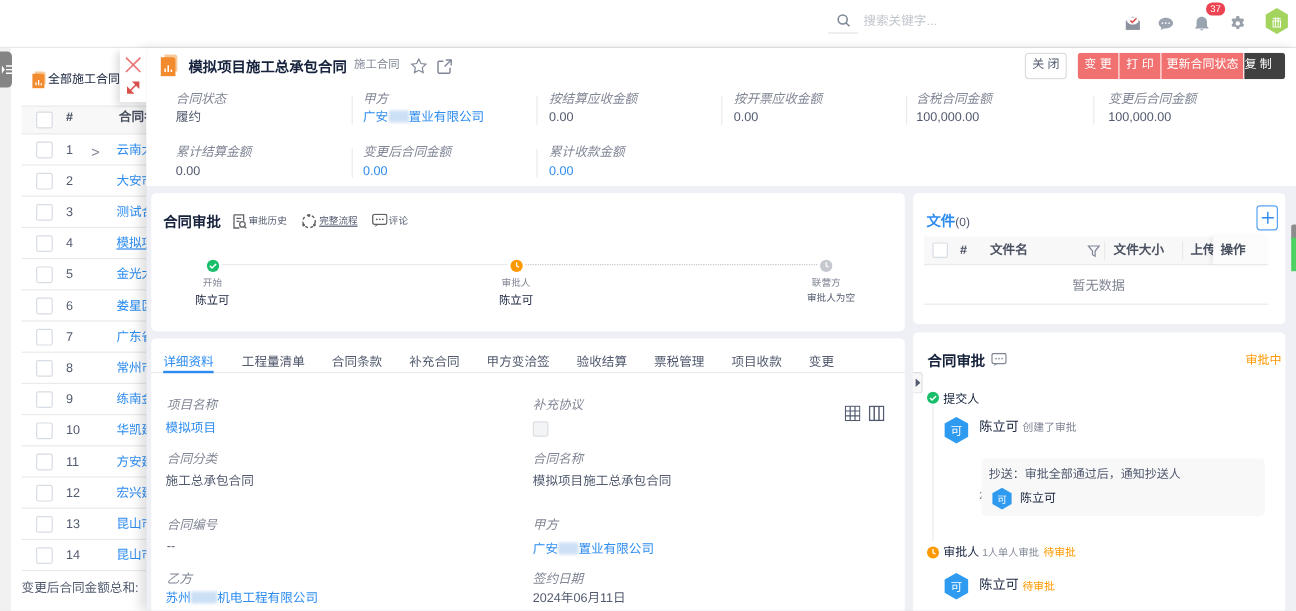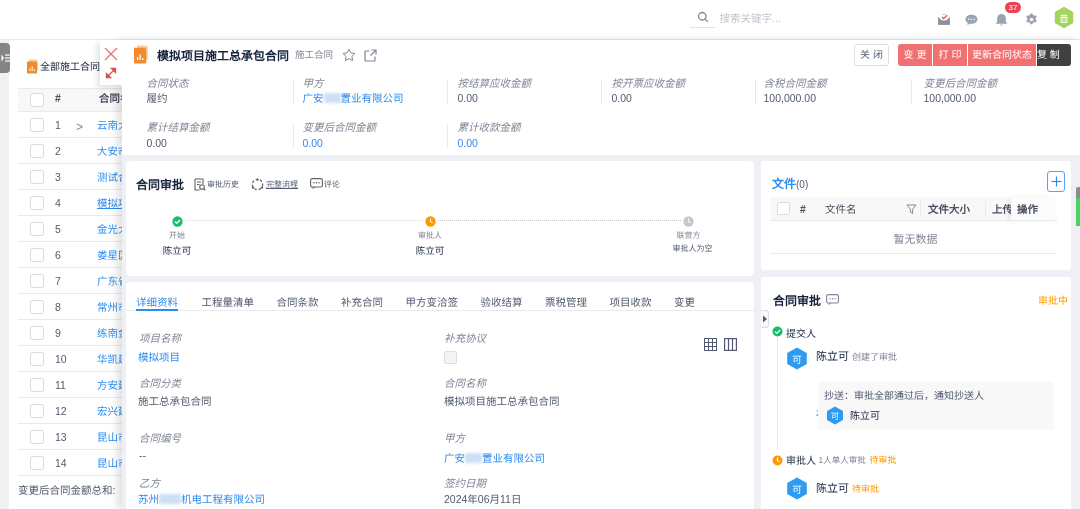--- a/index.html
+++ b/index.html
@@ -326,21 +326,21 @@
   <div class="abs" style="left:1047px;top:171px;width:18px;height:21px;border:1px solid #57a3f3;border-radius:3px;background:#fff;"></div>
   <svg class="abs" style="left:1051px;top:176px;" width="11" height="11" viewBox="0 0 11 11">
       <g stroke="#2d8cf0" stroke-width="1.2">
         <line x1="5.5" y1="0.5" x2="5.5" y2="10.5"></line>
         <line x1="0.5" y1="5.5" x2="10.5" y2="5.5"></line>
       </g>
     </svg>
   <div class="abs" style="left:770px;top:197px;width:241px;height:24px;background:#f8f8f9;border-bottom:1px solid #e8eaec;"></div>
   <div class="abs" style="left:777px;top:202px;width:13px;height:13px;border:1px solid #d7dde4;border-radius:2px;background:#fff;"></div>
   <div class="abs" style="left:800px;top:198.5px;font-size:10.5px;font-weight:bold;color:#495060;">#</div>
-  <div class="abs" style="left:825px;top:199px;font-size:10.5px;font-weight:normal;color:#495060;">文件名</div>
+  <div class="abs" style="left:825px;top:199px;font-size:10.5px;font-weight:bold;color:#495060;">文件名</div>
   <svg class="abs" style="left:906px;top:204px;" width="11" height="11" viewBox="0 0 11 11">
       <path d="M1 1 h9 l-3.4 4.2 v4.3 l-2.2 -1.2 v-3.1 Z" fill="none" stroke="#808695" stroke-width="1"></path>
     </svg>
   <div class="abs sep" style="left:920px;top:201px;height:16px;"></div>
   <div class="abs" style="left:928px;top:199px;font-size:10.5px;font-weight:bold;color:#495060;">文件大小</div>
   <div class="abs sep" style="left:985px;top:201px;height:16px;"></div>
   <div class="abs" style="left:992px;top:199px;font-size:10.5px;font-weight:bold;color:#495060;">上传人</div>
   <div class="abs" style="left:1011px;top:197px;width:46px;height:24px;background:#fcfcfd;border-bottom:1px solid #e8eaec;box-shadow:-3px 0 4px rgba(0,0,0,0.06);"></div>
   <div class="abs" style="left:1017px;top:199px;font-size:10.5px;font-weight:bold;color:#495060;">操作</div>
   <div class="abs" style="left:772px;top:227.8px;width:287px;text-align:center;font-size:11px;color:#808695;">暂无数据</div>

